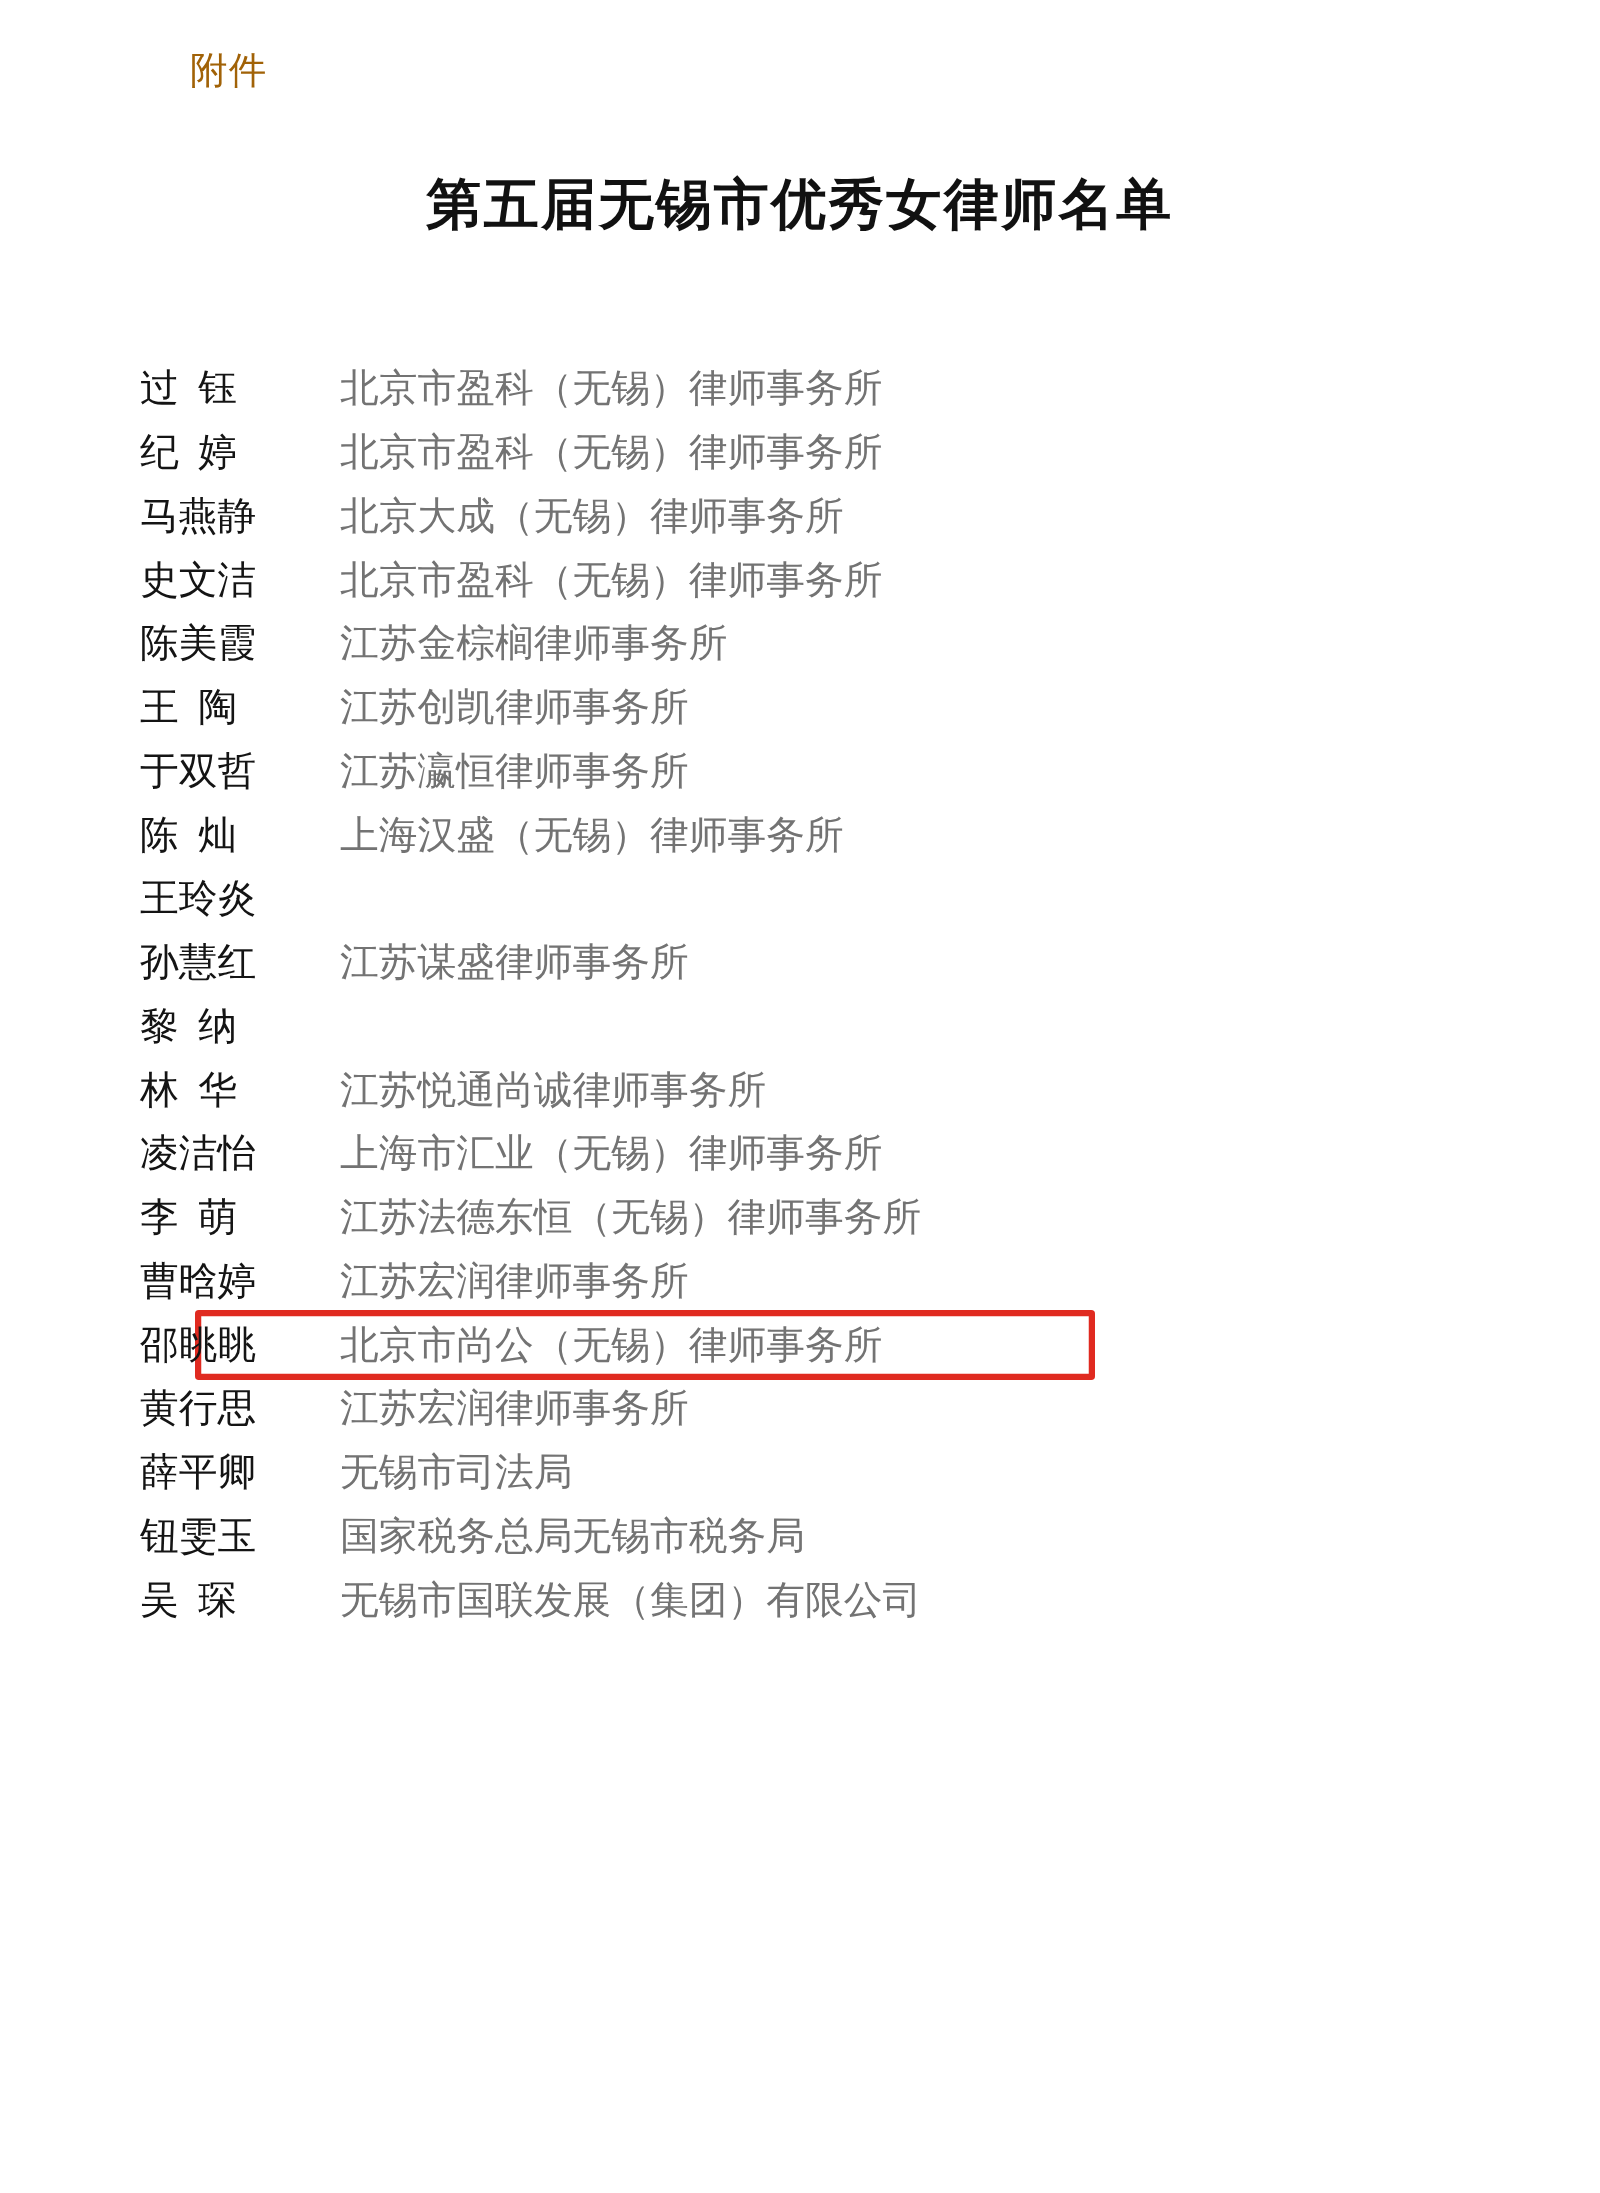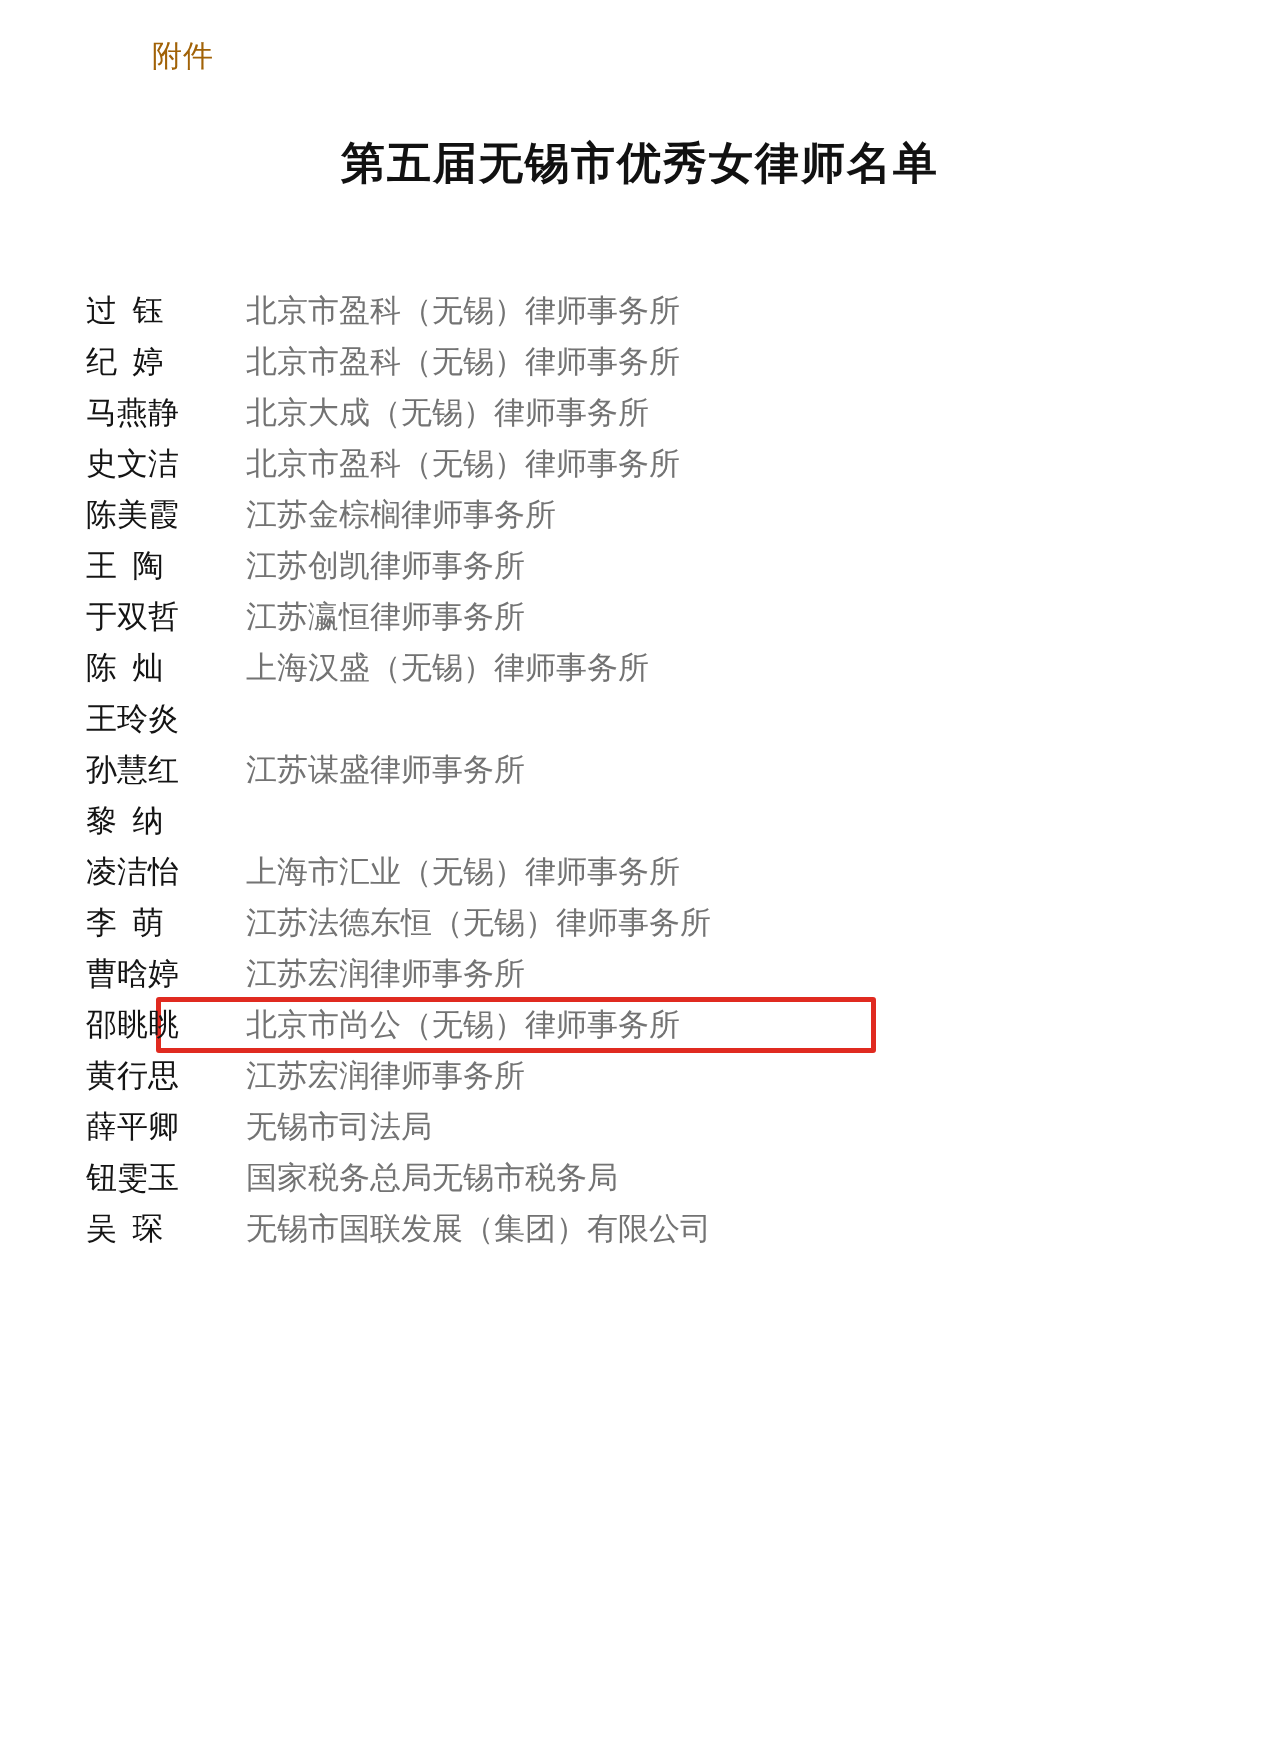--- a/index.html
+++ b/index.html
@@ -50,21 +50,21 @@
     position: absolute;
     left: 0;
     top: 285px;
     width: 1280px;
   }
 
   .row {
     display: flex;
     align-items: center;
     height: 51px;
-    padding-left: 86px;
+    padding-left: 112px;
     box-sizing: border-box;
     position: relative;
   }
 
   .name {
     width: 160px;
     flex: 0 0 160px;
     font-size: 31px;
     letter-spacing: 0px;
     color: #141414;
@@ -147,20 +147,24 @@
         <div class="name">王玲炎</div>
       </div>
       <div class="row">
         <div class="name">孙慧红</div>
         <div class="firm">江苏谋盛律师事务所</div>
       </div>
       <div class="row">
         <div class="name">黎  纳</div>
       </div>
       <div class="row">
+        <div class="name">林  华</div>
+        <div class="firm">江苏悦通尚诚律师事务所</div>
+      </div>
+      <div class="row">
         <div class="name">凌洁怡</div>
         <div class="firm">上海市汇业（无锡）律师事务所</div>
       </div>
       <div class="row">
         <div class="name">李  萌</div>
         <div class="firm">江苏法德东恒（无锡）律师事务所</div>
       </div>
       <div class="row">
         <div class="name">曹晗婷</div>
         <div class="firm">江苏宏润律师事务所</div>

